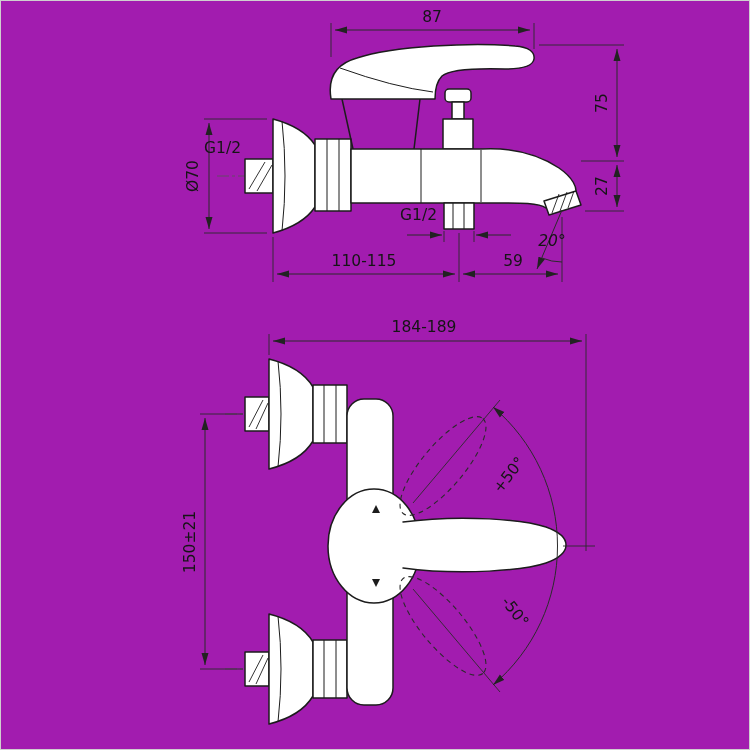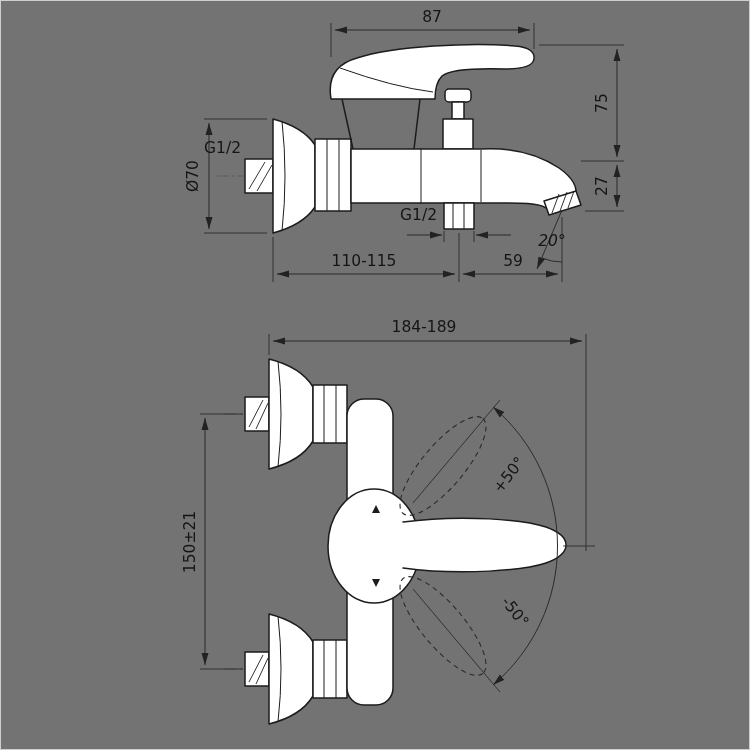--- a/index.html
+++ b/index.html
@@ -1,18 +1,18 @@
 <!DOCTYPE html>
 <html><head>
 <meta charset="utf-8">
 <style>
   html,body{margin:0;padding:0;background:#fff;}
   .frame{
     width:748px;height:748px;border:1px solid #cfcfcf;
-    position:relative;background:#737373;overflow:hidden;
+    position:relative;background:#a21caf;overflow:hidden;
     font-family:"DejaVu Sans","Liberation Sans",sans-serif;
   }
   svg{display:block;}
   svg text{
     font-family:"DejaVu Sans","Liberation Sans",sans-serif;
     font-size:15.5px;fill:#151515;
   }
   .obj{stroke:#1c1c1c;stroke-width:1.5;fill:#fff;stroke-linejoin:round;stroke-linecap:round;}
   .obj-line{stroke:#1c1c1c;stroke-width:1.5;fill:none;stroke-linecap:round;}
   .thin{stroke:#1c1c1c;stroke-width:1;fill:none;}

